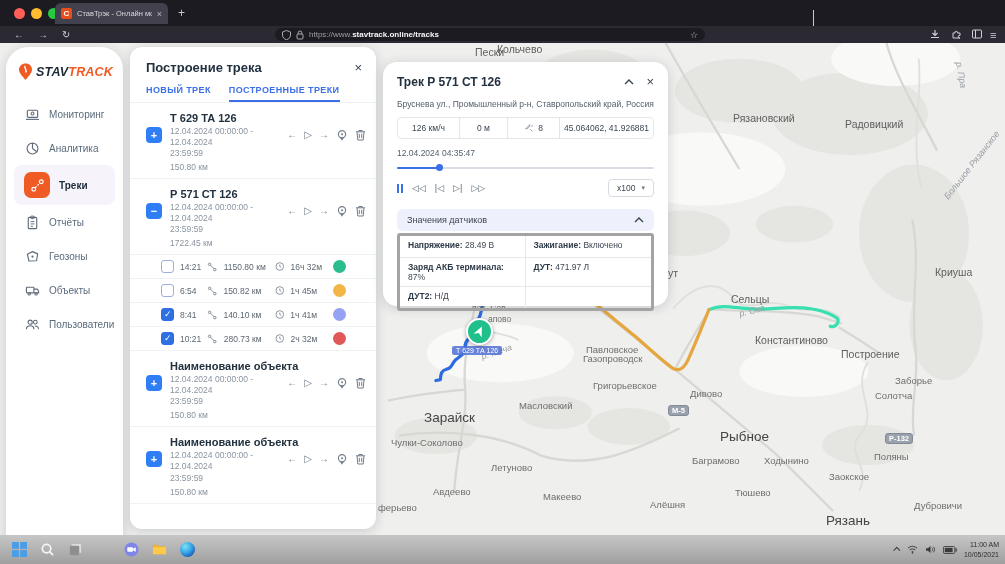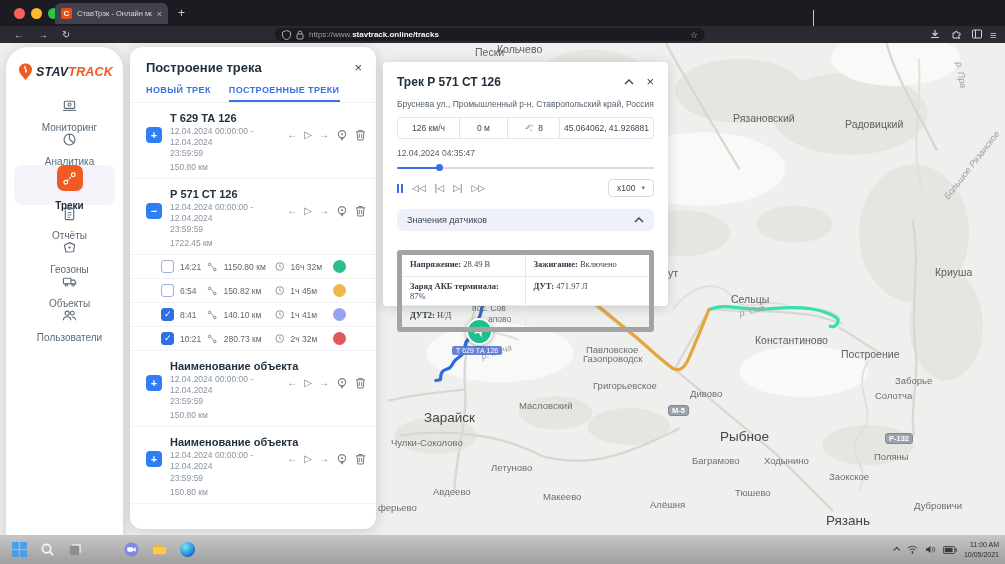--- a/index.html
+++ b/index.html
@@ -36,21 +36,21 @@
   .mlabel.badge { font-size:7.5px; font-weight:bold; color:#fff; background:#9aa3ad; border:1px solid #818a94; border-radius:3px; padding:0 3px; line-height:9px; }
   .trk-badge { position:absolute; left:452px; top:303px; background:rgba(84,115,215,.88); color:#fff; font-size:7px; border-radius:2px; padding:1px 4px; white-space:nowrap; }
   .marker { position:absolute; left:466px; top:275px; width:27px; height:27px; border-radius:50%; background:#1fc08b; border:2.5px solid #fff; box-shadow:0 1px 4px rgba(0,0,0,.35); display:flex; align-items:center; justify-content:center; }
 
   
   .sidebar { position:absolute; left:6px; top:47px; width:117px; height:535px; background:#fff; border-radius:22px; box-shadow:0 2px 12px rgba(30,40,60,.18); }
   .logo { position:absolute; left:12px; top:16px; display:flex; align-items:center; gap:3px; }
   .logo .wordmark { font-size:12.5px; font-weight:bold; font-style:italic; letter-spacing:.2px; }
   .logo .s1 { color:#1e2a38; } .logo .s2 { color:#f05a24; }
   .nav { position:absolute; left:8px; top:50px; width:101px; }
-  .nav-item { position:relative; height:34px; display:flex; align-items:center; gap:9px; padding-left:10px; border-radius:8px;flex-direction:column; }
+  .nav-item { position:relative; height:34px; display:flex; align-items:center; gap:9px; padding-left:10px; border-radius:8px; }
   .nav-item .lbl { font-size:10px; color:#5a6b7b; }
   .nav-item.active { background:#f6f4fa; height:40px; }
   .nav-item.active .lbl { color:#1d2b3a; font-weight:bold; }
   .icob { width:16px; height:16px; flex:0 0 auto; display:flex; align-items:center; justify-content:center; }
   .nav-item.active .icob { width:26px; height:26px; background:#f05a24; border-radius:7px; }
   .sb-foot { position:absolute; left:0; bottom:14px; width:117px; display:flex; justify-content:space-around; align-items:center; }
   .belldot { position:absolute; width:5px; height:5px; background:#f05a24; border-radius:50%; margin-left:8px; margin-top:-11px; }
 
   
   .tpanel { position:absolute; left:130px; top:47px; width:246px; height:482px; background:#fff; border-radius:12px; box-shadow:0 2px 12px rgba(30,40,60,.18); overflow:hidden; }
@@ -71,41 +71,41 @@
   .seg-row { display:flex; align-items:center; gap:6px; padding:5px 14px 5px 31px; border-top:1px solid #f0f2f4; }
   .cb { width:13px; height:13px; border:1.3px solid #9db1d6; border-radius:3px; flex:0 0 auto; }
   .cb.on { background:#2f6fe4; border-color:#2f6fe4; position:relative; }
   .cb.on::after { content:"✓"; color:#fff; font-size:9px; position:absolute; left:2px; top:0px; }
   .seg-time { font-size:8.5px; color:#5c6772; width:24px; }
   .seg-dist { font-size:8.5px; color:#5c6772; width:52px; }
   .seg-dur { font-size:8.5px; color:#5c6772; width:42px; }
   .seg-dot { width:13px; height:13px; border-radius:50%; margin-left:auto; margin-right:16px; flex:0 0 auto; }
 
   
-  .dpanel { position:absolute; left:383px; top:62px; width:285px; height:244px; background:#fff; border-radius:4px; box-shadow:0 2px 12px rgba(30,40,60,.18); padding:12px 14px; }
+  .dpanel { position:absolute; left:383px; top:62px; width:285px; height:244px; background:#fff; border-radius:14px; box-shadow:0 2px 12px rgba(30,40,60,.18); padding:12px 14px; }
   .dp-head { display:flex; align-items:center; }
   .dp-title { font-size:12px; font-weight:bold; color:#22313f; flex:1; }
   .dp-ics { display:flex; gap:12px; align-items:center; }
   .addr { font-size:8.5px; color:#55606c; margin-top:10px; }
   .stats { display:flex; border:1px solid #e3e6ea; border-radius:4px; margin-top:8px; height:22px; }
   .stat { display:flex; align-items:center; justify-content:center; gap:4px; font-size:8.5px; color:#3c4752; border-right:1px solid #e3e6ea; }
   .stat:last-child { border-right:none; }
   .ts { font-size:8.5px; color:#55606c; margin-top:9px; }
   .slider { position:relative; margin-top:6px; height:7px; }
   .sl-track { position:absolute; left:0; top:3px; width:257px; height:2px; background:#dadee4; border-radius:1px; }
   .sl-fill { position:absolute; left:0; top:3px; width:42px; height:2px; background:#3b6fe8; border-radius:1px; }
   .sl-handle { position:absolute; left:39px; top:0; width:7px; height:7px; background:#3b6fe8; border-radius:50%; }
   .playrow { display:flex; align-items:center; gap:9px; margin-top:7px; height:20px; }
   .pbtn { font-size:9px; color:#5c6772; line-height:1; }
   .pause { display:flex; gap:2px; }
   .pause i { display:block; width:2px; height:9px; background:#3b6fe8; }
   .speed { margin-left:auto; border:1px solid #d7dbe1; border-radius:4px; padding:3px 8px; font-size:8.5px; color:#3c4752; display:flex; gap:6px; align-items:center; }
   .sens-bar { margin-top:11px; background:#eef0fb; border-radius:6px; height:22px; display:flex; align-items:center; padding:0 10px; }
   .sens-bar .st { font-size:9px; color:#3c4752; flex:1; }
-  .stable { margin-top:19px; border:5px solid #a3a3a3; border-radius:3px;font-family:Liberation Serif, serif; }
+  .stable { margin-top:2px; border:3px solid #a3a3a3; border-radius:3px; }
   .srow { display:flex; border-top:1px solid #e6e8ec; }
   .srow:first-child { border-top:none; }
   .scell { width:50%; padding:4px 8px; font-size:8.5px; color:#3c4752; border-right:1px solid #e6e8ec; min-height:21px; }
   .scell:last-child { border-right:none; }
   .scell b { color:#2c3946; }
 
   
   .taskbar { position:absolute; left:0; top:535px; width:1005px; height:29px; background:linear-gradient(#c6c6c6,#9f9f9f); display:flex; align-items:center; }
   .tb-ic { width:17px; height:17px; margin-left:11px; flex:0 0 auto; display:flex; align-items:center; justify-content:center; }
   .tray { position:absolute; right:6px; top:0; height:29px; display:flex; align-items:center; gap:7px; }

